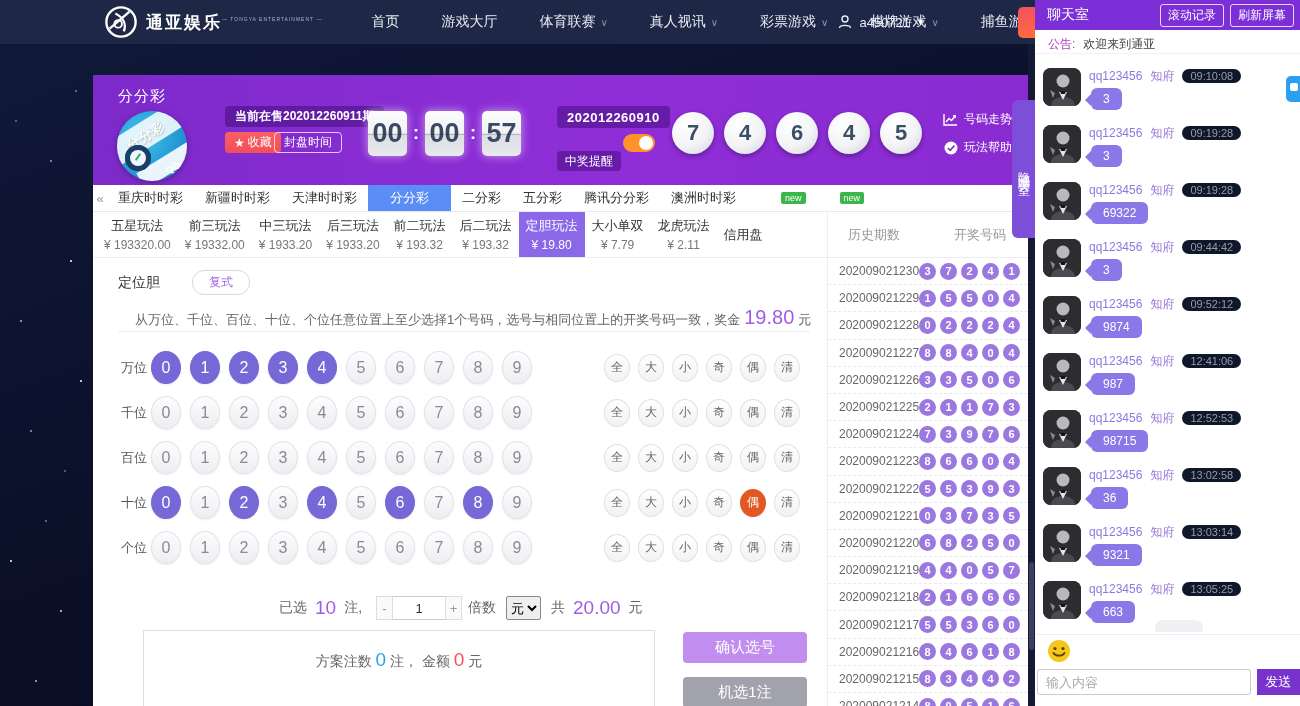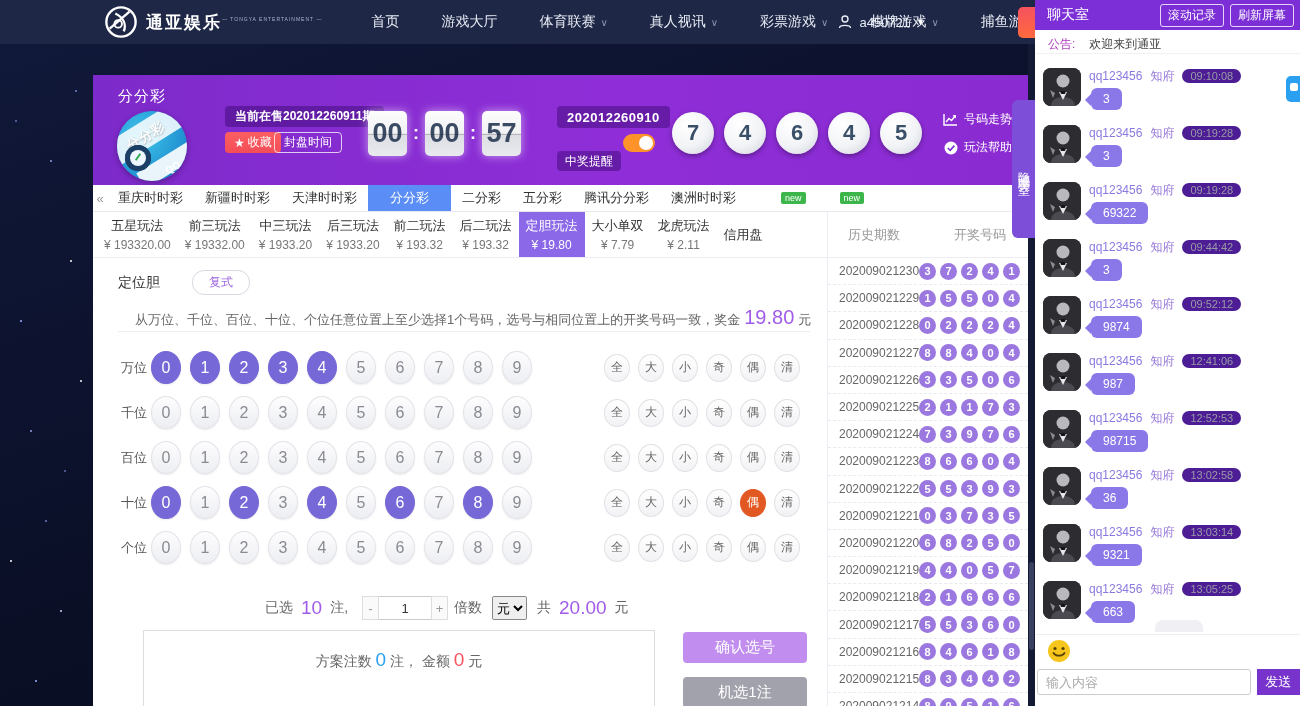--- a/index.html
+++ b/index.html
@@ -118,21 +118,21 @@
   .num-cells { display:flex; gap:9px; }
   .num-cell { width:30px; height:33px; border-radius:50%; display:flex; align-items:center; justify-content:center;
      background:linear-gradient(180deg,#fdfdfe,#edeef2); border:1px solid #e2e2e8; box-shadow:0 1px 2px rgba(0,0,0,.08);
      color:#8a8a92; font-size:16px; cursor:pointer; }
   .num-cell.sel { background:#7668d6; border-color:#7668d6; color:#fff; }
   .quick { display:flex; gap:8px; margin-left:auto; margin-right:27px; }
   .quick-btn { width:26px; height:28px; border-radius:50%; display:flex; align-items:center; justify-content:center;
      background:linear-gradient(180deg,#fff,#f2f2f5); border:1px solid #e0e0e6; color:#666; font-size:12px; cursor:pointer; }
   .quick-btn.on { background:#e25822; border-color:#e25822; color:#fff; }
 
-  .summary { position:absolute; left:172px; top:338px; display:flex; align-items:center; font-size:14px; color:#666; gap:6px; }
+  .summary { position:absolute; left:186px; top:338px; display:flex; align-items:center; font-size:14px; color:#666; gap:6px; }
   .sum-num { color:#a05ce8; font-size:19px; margin:0 2px; }
   .stepper { display:flex; align-items:center; margin-left:8px; }
   .step-btn { width:17px; height:24px; border:1px solid #ddd; background:#fafafa; color:#999; font-size:13px;
      display:flex; align-items:center; justify-content:center; cursor:pointer; }
   .step-input { width:52px; height:24px; border:1px solid #ccc; border-left:none; border-right:none; text-align:center; font-size:13px; color:#333; outline:none; }
   .unit-select { height:24px; border:1px solid #888; border-radius:2px; font-size:13px; margin:0 4px; }
   .scheme-box { position:absolute; left:50px; top:372px; width:512px; height:90px; border:1px solid #ddd; background:#fff; }
   .scheme-text { margin-top:18px; text-align:center; font-size:14px; color:#666; }
   .scheme-count { color:#2b9ff0; font-size:19px; }
   .scheme-amount { color:#f5515f; font-size:19px; }
@@ -153,30 +153,30 @@
   .page-scrollbar { position:absolute; left:1028px; top:0; width:7px; height:706px; background:#141a34; z-index:2; }
   .page-scrollbar .thumb { position:absolute; left:1px; top:562px; width:5px; height:88px; background:#3a4060; border-radius:3px; }
 
   
   .chat { position:absolute; left:1035px; top:0; width:265px; height:706px; background:#fff; z-index:5; display:flex; flex-direction:column; }
   .chat-header { height:30px; background:#7c2fd6; display:flex; align-items:center; padding:0 6px 0 12px; }
   .chat-title { color:#fff; font-size:14px; }
   .chat-btns { margin-left:auto; display:flex; gap:6px; }
   .chat-btn { border:1px solid rgba(255,255,255,.8); border-radius:3px; color:#fff; font-size:12px; padding:2px 7px;
      background:transparent; cursor:pointer; white-space:nowrap; }
-  .notice { height:18px; display:flex; align-items:flex-start; gap:14px; padding:0 13px; border-bottom:1px solid #f2f2f6; margin-top:6px; }
+  .notice { height:18px; display:flex; align-items:flex-start; gap:8px; padding:0 13px; border-bottom:1px solid #f2f2f6; margin-top:6px; }
   .notice-label { color:#b040c0; font-size:12px; }
   .notice-text { color:#444; font-size:12px; }
   .messages { flex:1; overflow:hidden; position:relative; padding:14px 8px 0 8px; }
   .msg { position:relative; margin-bottom:15px; min-height:42px; }
   .avatar { position:absolute; left:0; top:0; width:38px; height:38px; border-radius:8px; overflow:hidden; background:#2e2e33; }
   .msg-head { margin-left:46px; display:flex; align-items:center; gap:8px; height:16px; }
   .msg-user { color:#8a7ae0; font-size:12px; }
   .msg-badge { color:#9575d8; font-size:12px; }
-  .msg-time { background:#4c1d95; color:#9a9aa6; font-size:11px; border-radius:8px; padding:1px 8px; }
+  .msg-time { background:#0f172a; color:#9a9aa6; font-size:11px; border-radius:8px; padding:1px 8px; }
   .bubble { position:relative; margin:4px 0 0 48px; display:inline-block; background:#8b78e8; color:#fff; font-size:12px;
      border-radius:6px; padding:4px 12px; min-width:14px; text-align:center; }
   .bubble::before { content:""; position:absolute; left:-6px; top:6px; border:6px solid transparent; border-right-color:#8b78e8; border-left:none; }
   .newmsg-pill { position:absolute; left:120px; bottom:2px; width:48px; height:12px; border-radius:8px 8px 0 0; background:#f0f0f4; }
   .emoji-bar { height:32px; border-top:1px solid #eee; display:flex; align-items:center; padding:0 12px; }
   .smiley { width:24px; height:24px; cursor:pointer; }
   .chat-input-row { height:40px; display:flex; align-items:center; gap:6px; padding:0 0 8px 2px; }
   .chat-input { width:216px; height:26px; border:1px solid #ccc; border-radius:3px; padding:0 8px; font-size:13px; color:#1d4ed8; outline:none; }
   .chat-input::placeholder { color:#aaa; }
   .send-btn { width:44px; height:26px; background:#7733cc; border:none; color:#fff; font-size:13px; cursor:pointer; }

